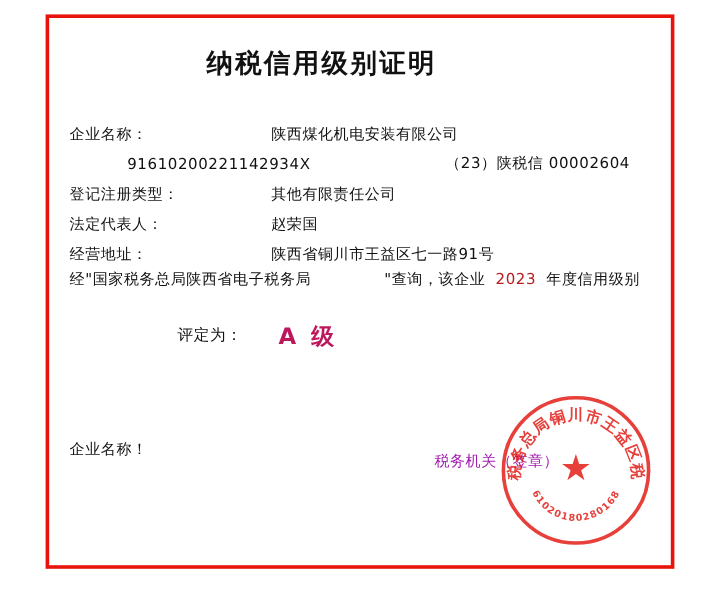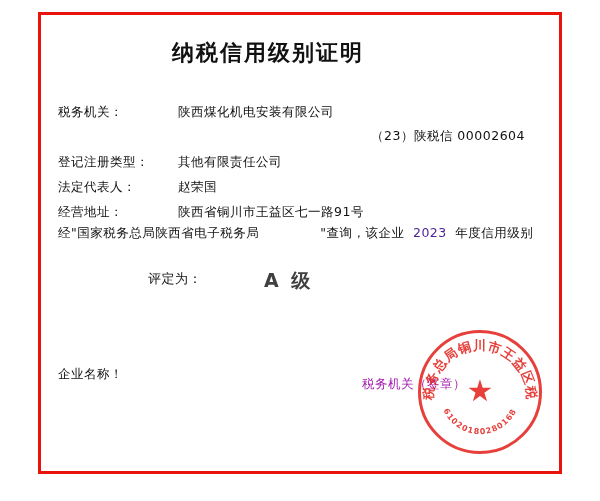--- a/index.html
+++ b/index.html
@@ -66,33 +66,34 @@
     width: 120px;
     flex: 0 0 120px;
     letter-spacing: 0.5px;
   }
   .field-label.wide {
     width: 148px;
     flex: 0 0 148px;
   }
   .field-value {
     letter-spacing: 0.5px;
+    margin-left: 48px;
   }
   .statement {
     position: absolute;
     left: 58px;
     top: 225px;
     width: 480px;
     font-size: 12.5px;
     font-family: "DejaVu Sans", sans-serif;
     letter-spacing: 0.5px;
     white-space: nowrap;
   }
   .statement .year {
-    color: #4c1d95;
+    color: #b91c1c;
     padding: 0 4px;
     text-align: center;
   }
   .statement .quote-gap {
     display: inline-block;
     width: 52px;
   }
   .rating-line {
     position: absolute;
     left: 148px;
@@ -100,24 +101,23 @@
     font-size: 13px;
     font-family: "DejaVu Sans", sans-serif;
     letter-spacing: 0.5px;
   }
   .rating-grade {
     position: absolute;
     left: 232px;
     top: 268px;
     font-size: 19px;
     font-weight: bold;
-    color: #404040;
+    color: #be185d;
     letter-spacing: 3px;
     font-family: "DejaVu Sans", sans-serif;
-    margin-left: 32px;
   }
   .closing {
     position: absolute;
     left: 58px;
     top: 366px;
     font-size: 12.5px;
     font-family: "DejaVu Sans", sans-serif;
     letter-spacing: 0.5px;
   }
   .sign-block {
@@ -183,24 +183,25 @@
 <div class="page">
 
   <div class="border-frame"></div>
 
   <div class="doc-title">纳税信用级别证明</div>
 
   <div class="doc-number">（23）陕税信  00002604</div>
 
   <div class="fields">
     <div class="field-row">
-      <span class="field-label">税务机关：</span>
+      <span class="field-label">企业名称：</span>
       <span class="field-value">陕西煤化机电安装有限公司</span>
     </div>
     <div class="field-row">
+      <span class="field-value">91610200221142934X</span>
     </div>
     <div class="field-row">
       <span class="field-label">登记注册类型：</span>
       <span class="field-value">其他有限责任公司</span>
     </div>
     <div class="field-row">
       <span class="field-label">法定代表人：</span>
       <span class="field-value">赵荣国</span>
     </div>
     <div class="field-row">

